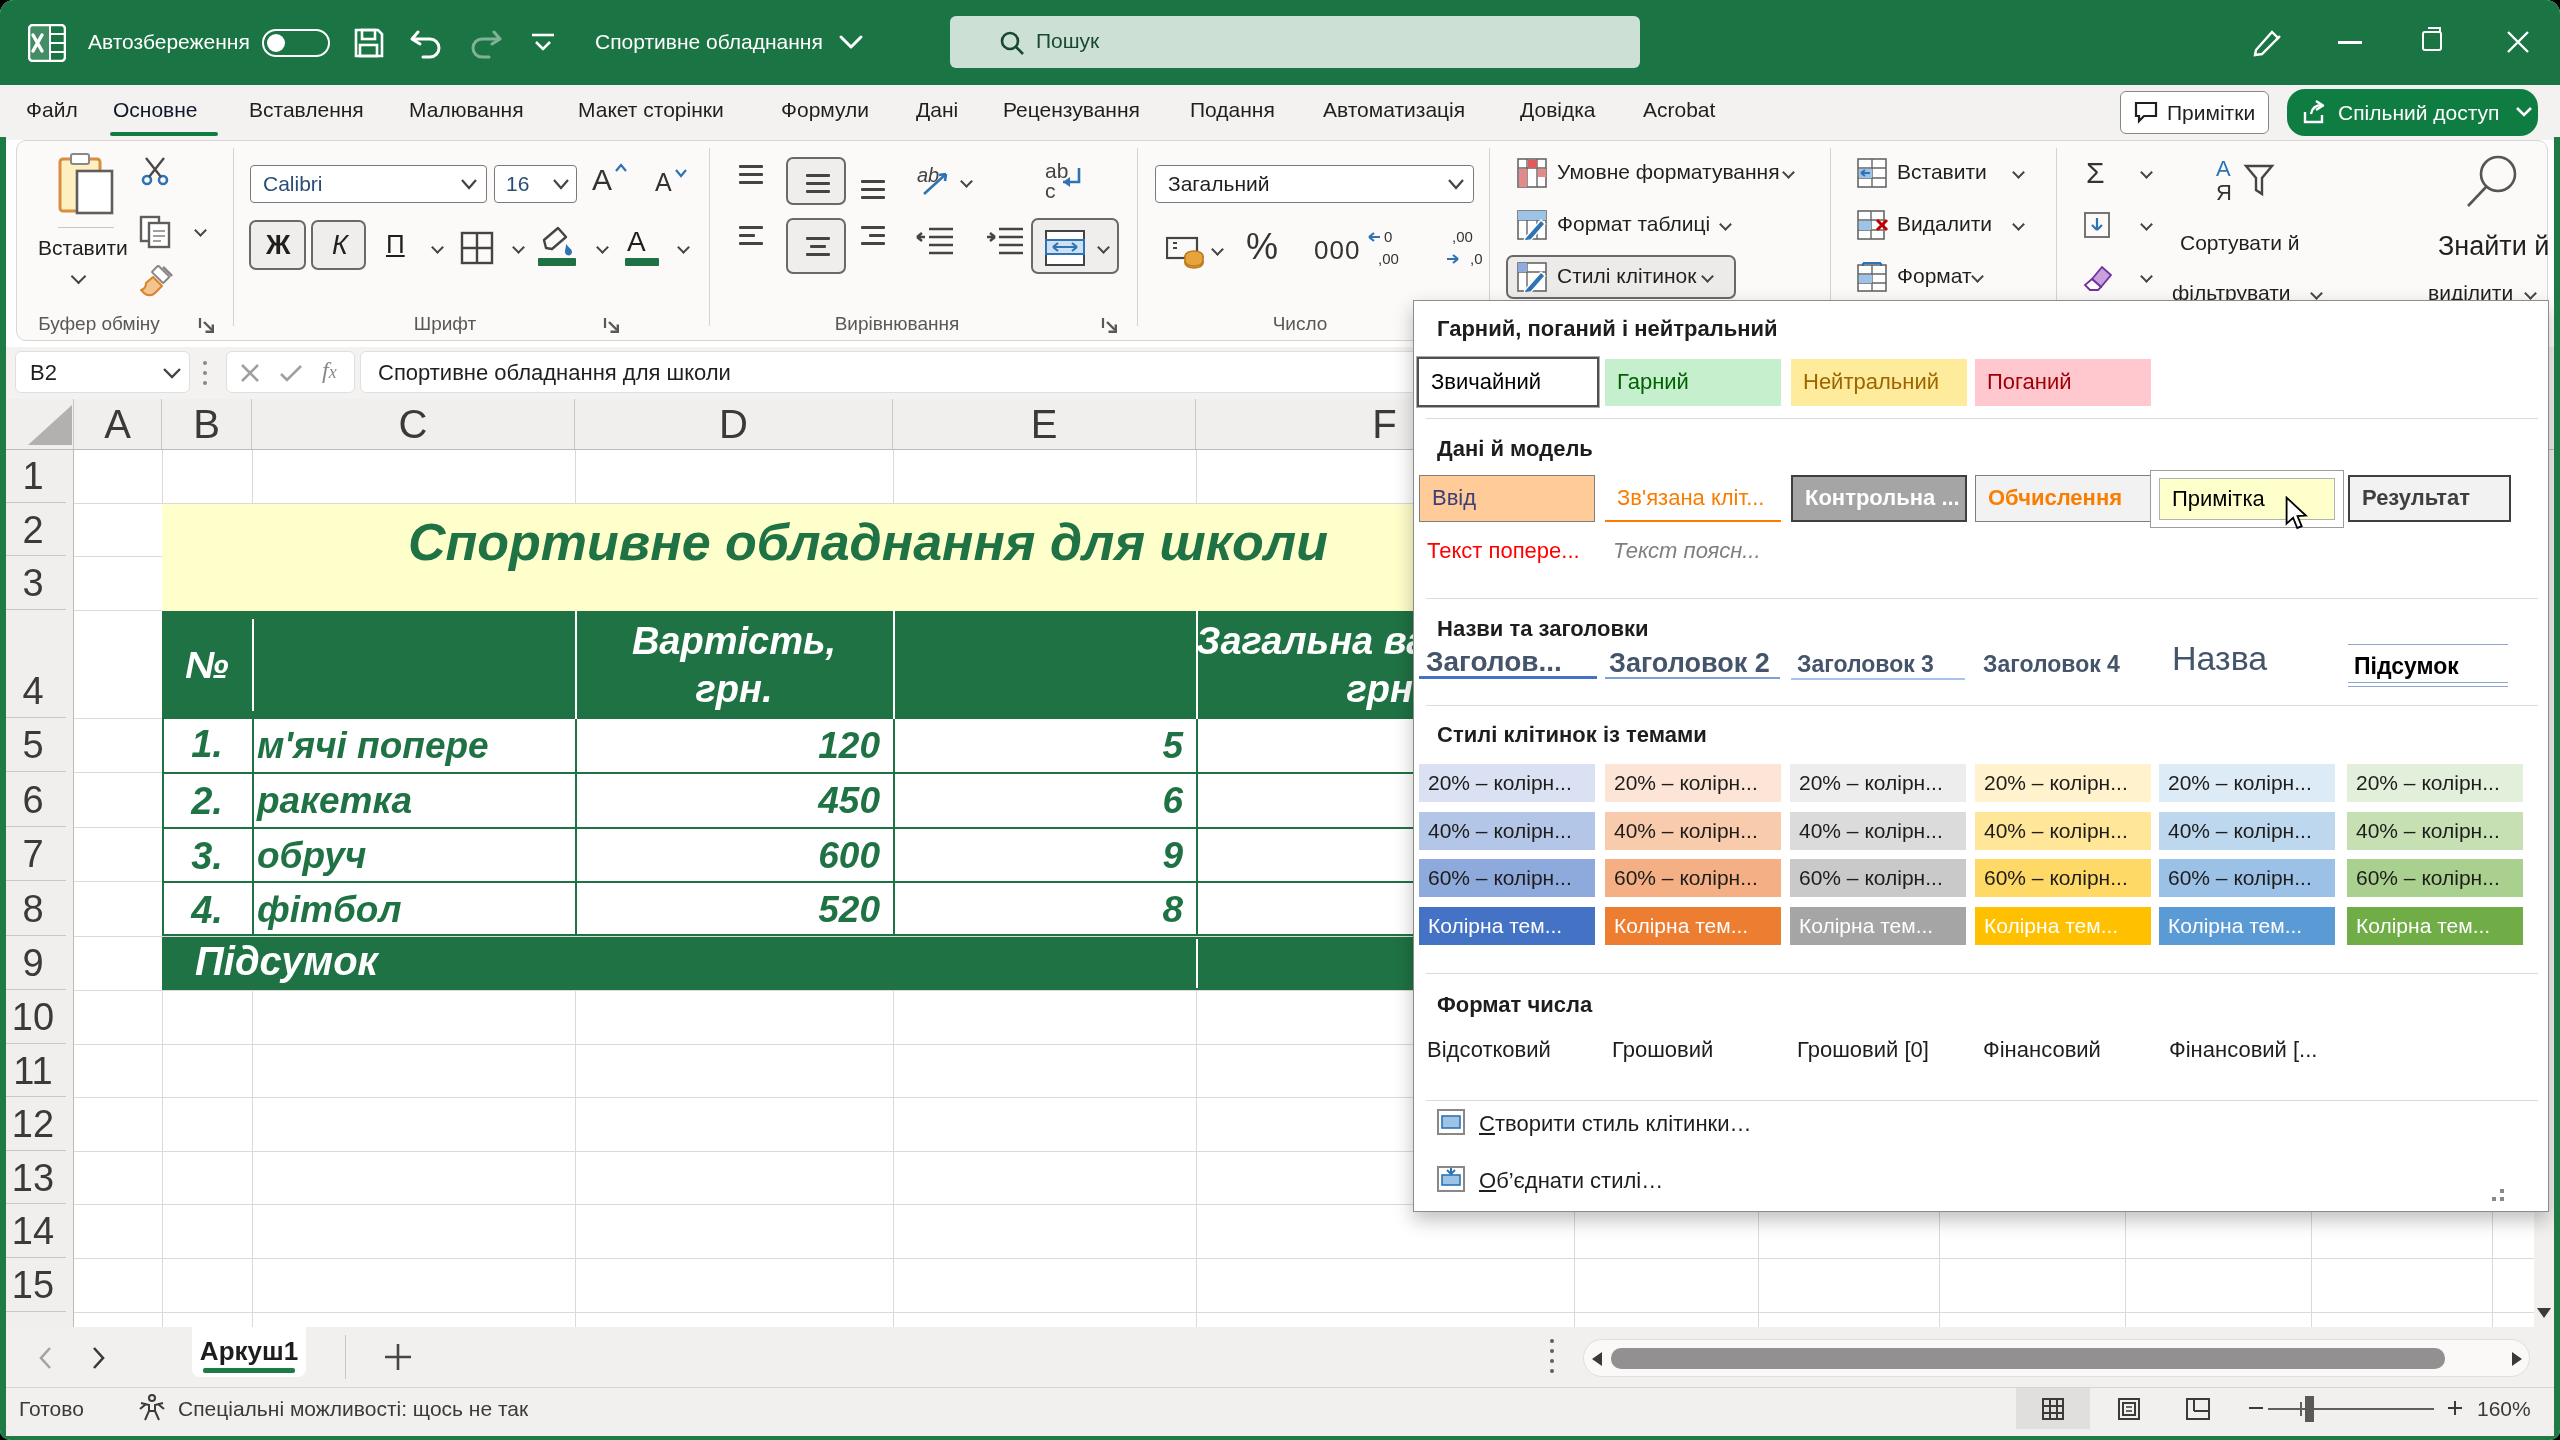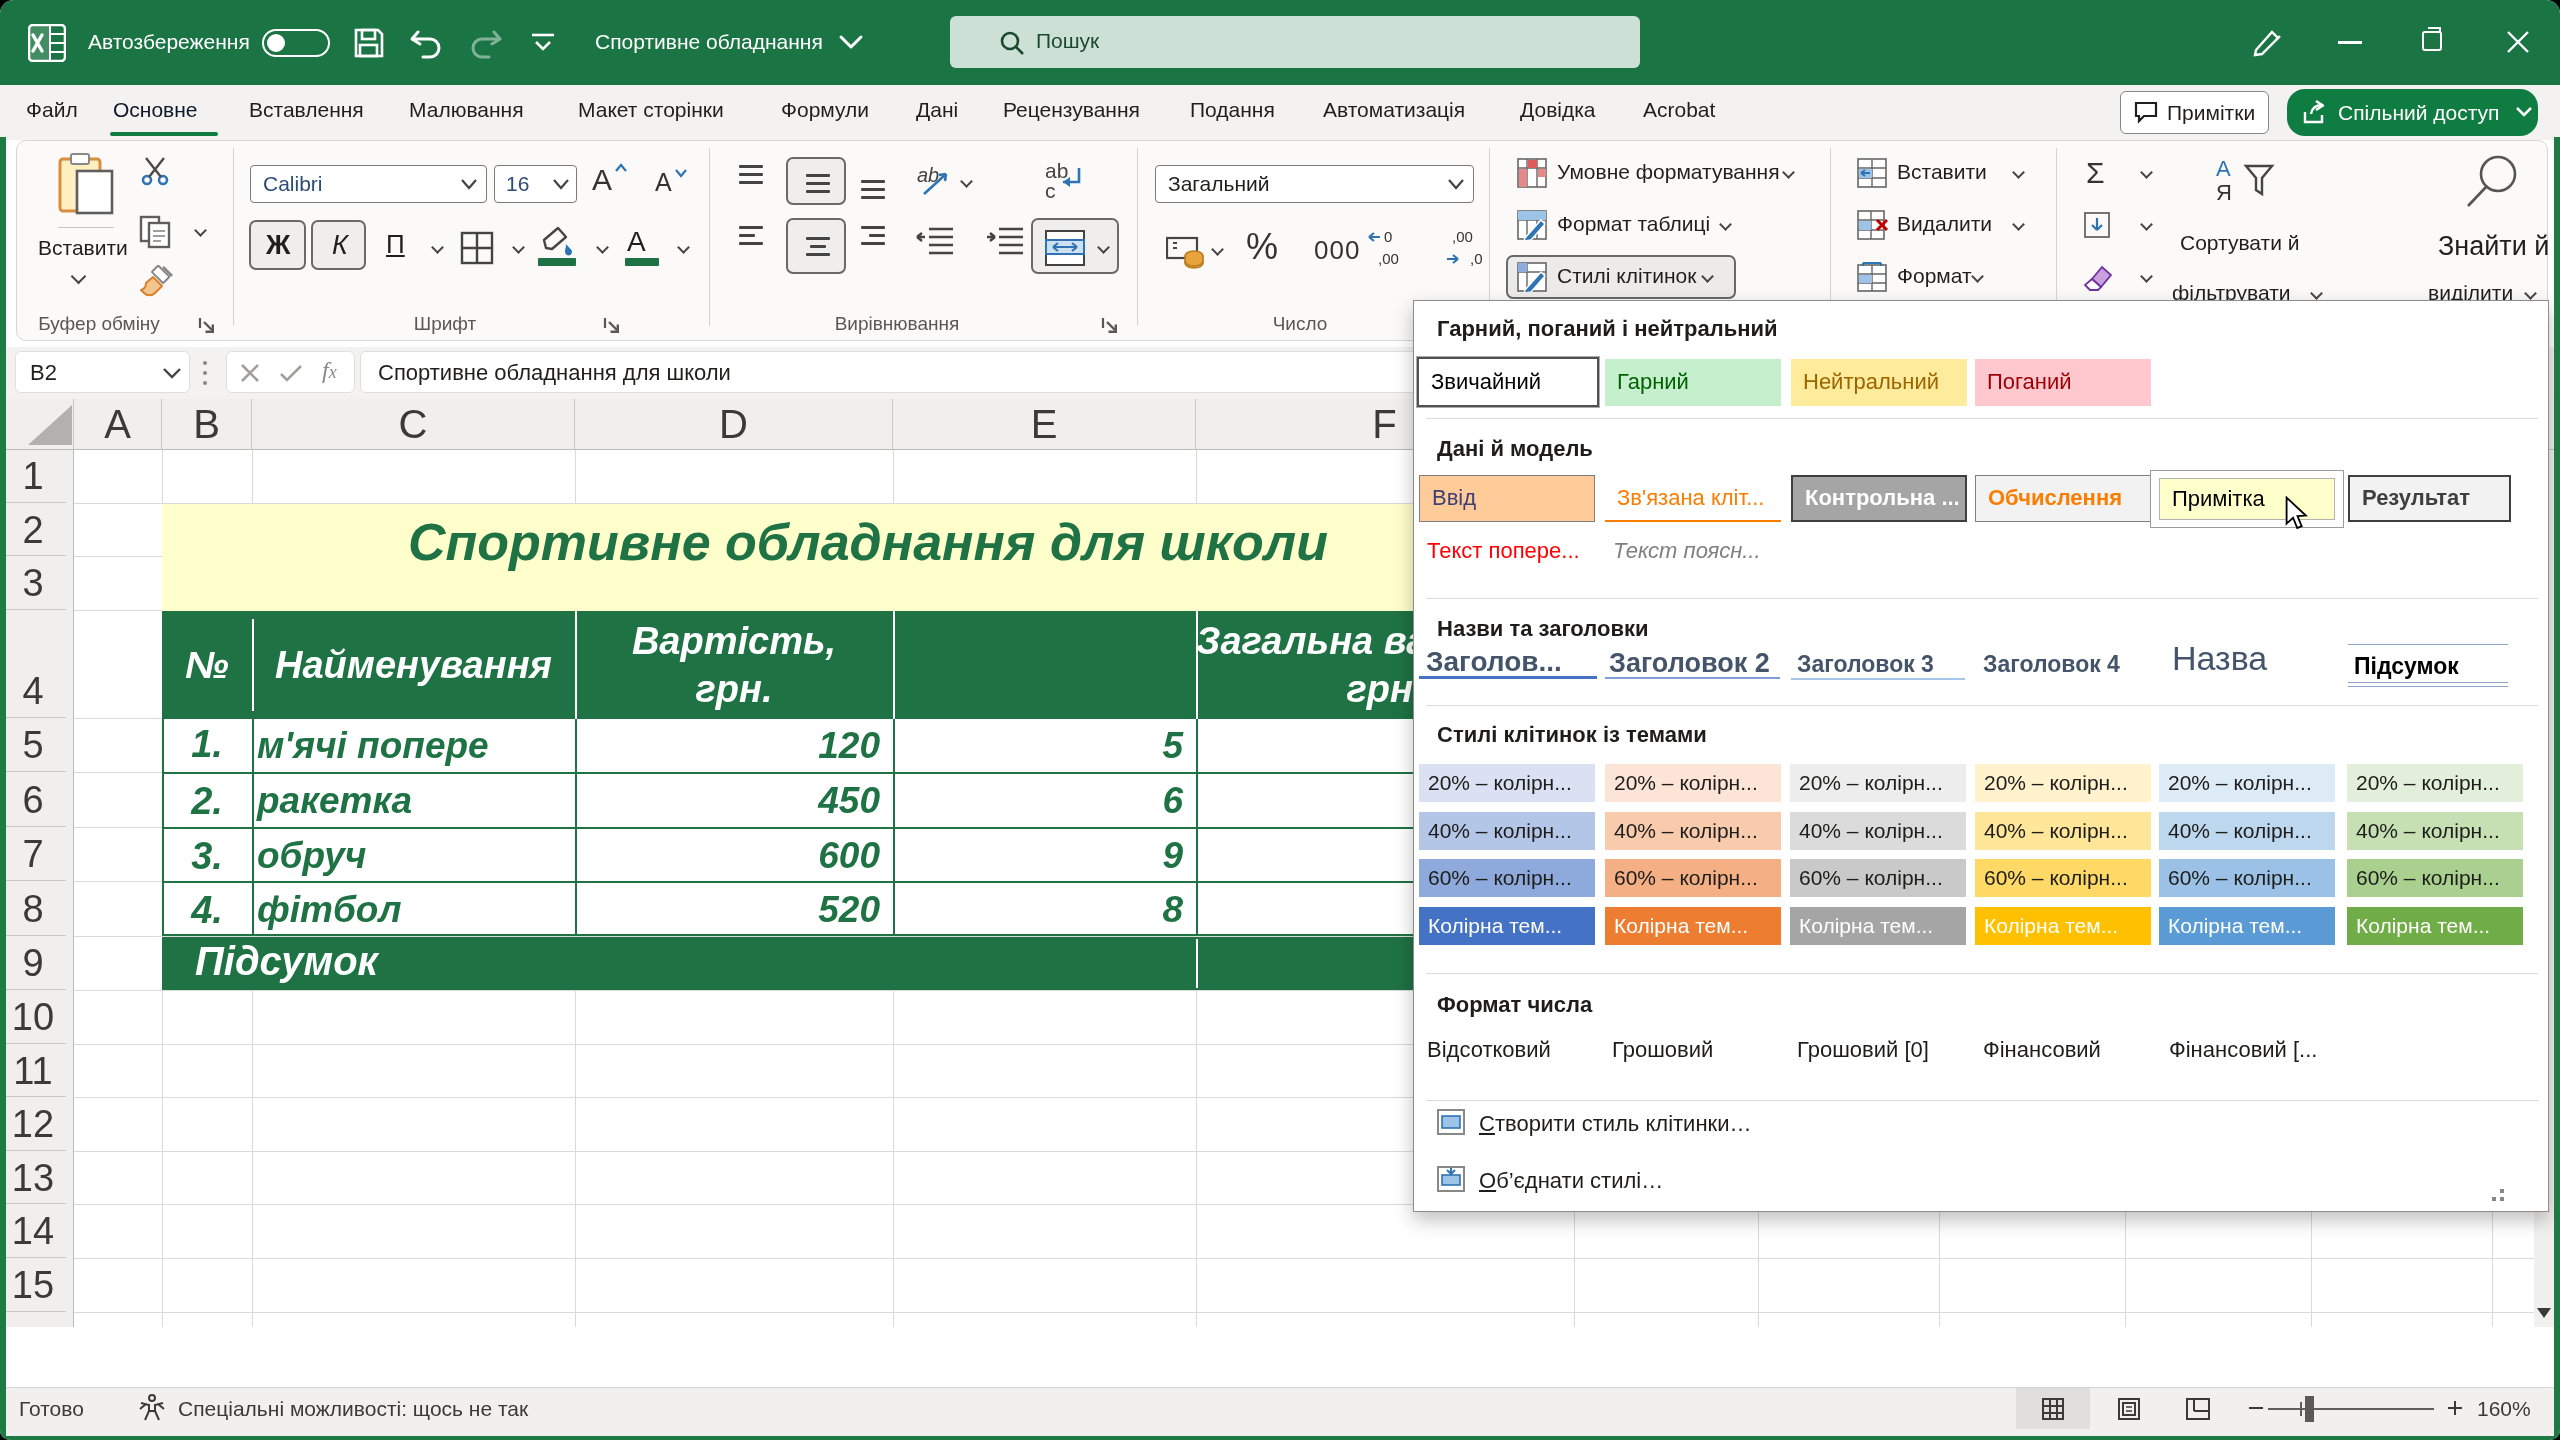--- a/index.html
+++ b/index.html
@@ -502,21 +502,20 @@
   <div class="gh" style="left:74px;top:859px;width:2460px"></div>
   <div class="gh" style="left:74px;top:913px;width:2460px"></div>
 
   <div class="abs" style="left:162px;top:105px;width:1412px;height:107px;background:#FFFFCC">
     <div class="abs" style="left:0;top:8px;width:100%;text-align:center;font-size:52px;color:#1F7244;font-weight:bold;font-style:italic">Спортивне обладнання для школи</div>
   </div>
 
   <div class="abs green" style="left:162px;top:212px;width:1412px;height:108px">
     <div class="abs wtxt" style="left:0;top:0;width:90px;height:108px;font-size:38px;text-align:center;line-height:108px">№</div>
     <div class="abs" style="left:90px;top:8px;width:2px;height:92px;background:#fff"></div>
-    <div class="abs wtxt" style="left:90px;top:0;width:323px;height:108px;font-size:38px;text-align:center;line-height:108px">Найменування</div>
     <div class="abs" style="left:413px;top:0;width:2px;height:108px;background:#fff"></div>
     <div class="abs wtxt" style="left:413px;top:6px;width:318px;font-size:38px;text-align:center;line-height:48px">Вартість,<br>грн.</div>
     <div class="abs" style="left:731px;top:0;width:2px;height:108px;background:#fff"></div>
     <div class="abs" style="left:1034px;top:0;width:2px;height:108px;background:#fff"></div>
     <div class="abs wtxt" style="left:1034px;top:6px;width:378px;font-size:38px;text-align:center;line-height:48px;white-space:nowrap">Загальна вартість,<br>грн.</div>
   </div>
 
   <div class="abs" style="left:162px;top:320px;width:1412px;height:217px;border-bottom:2px solid #1F7244">
     <div class="abs" style="left:0;top:0;width:2px;height:217px;background:#1F7244"></div>
     <div class="abs" style="left:90px;top:0;width:2px;height:217px;background:#1F7244"></div>
@@ -633,20 +632,45 @@
   <div class="titem" style="left:65px;top:867px"><span style="text-decoration:underline">О</span>б’єднати стилі…</div>
   <div class="abs" style="left:1078px;top:896px;width:4px;height:4px;background:#8A8886"></div>
   <div class="abs" style="left:1086px;top:896px;width:4px;height:4px;background:#8A8886"></div>
   <div class="abs" style="left:1086px;top:888px;width:4px;height:4px;background:#8A8886"></div>
 </div>
 
 <svg class="abs" style="left:2284px;top:496px;z-index:50" width="26" height="37" viewBox="0 0 20 28">
       <path d="M2 1 L2 21 L7 16.5 L10.2 24.5 L13.6 23 L10.4 15.2 L16.8 14.8 Z" fill="#fff" stroke="#000" stroke-width="1.4"></path>
     </svg>
 
+<div class="tabbar" id="tabbar">
+  <svg class="abs" style="left:30px;top:18px" width="18" height="26" viewBox="0 0 18 26">
+        <path d="M14 3 L5 13 l9 10" fill="none" stroke="#A5A3A1" stroke-width="2.6"></path>
+      </svg>
+  <svg class="abs" style="left:84px;top:18px" width="18" height="26" viewBox="0 0 18 26">
+        <path d="M4 3 l9 10 -9 10" fill="none" stroke="#3B3A39" stroke-width="2.6"></path>
+      </svg>
+  <div class="abs" style="left:186px;top:0;width:114px;height:50px;background:#fff;border-radius:0 0 8px 8px">
+    <div class="abs" style="left:0;top:9px;width:114px;text-align:center;font-size:26px;font-weight:bold;color:#1E1D1C">Аркуш1</div>
+    <div class="abs" style="left:11px;top:41px;width:92px;height:5px;background:#1E7B43;border-radius:2px"></div>
+  </div>
+  <div class="abs" style="left:339px;top:8px;width:1px;height:44px;background:#C8C6C4"></div>
+  <svg class="abs" style="left:376px;top:14px" width="32" height="32" viewBox="0 0 32 32">
+        <path d="M16 3 v26 M3 16 h26" stroke="#484644" stroke-width="2.6"></path>
+      </svg>
+  <div class="abs" style="left:1544px;top:12px;width:4px;height:4px;background:#605E5C;border-radius:50%"></div>
+  <div class="abs" style="left:1544px;top:22px;width:4px;height:4px;background:#605E5C;border-radius:50%"></div>
+  <div class="abs" style="left:1544px;top:32px;width:4px;height:4px;background:#605E5C;border-radius:50%"></div>
+  <div class="abs" style="left:1544px;top:42px;width:4px;height:4px;background:#605E5C;border-radius:50%"></div>
+  <div class="abs" style="left:1577px;top:12px;width:947px;height:38px;background:#FAF9F8;border:1px solid #E1DFDD;border-radius:19px">
+    <div class="abs" style="left:8px;top:12px;width:0;height:0;border-top:7px solid transparent;border-bottom:7px solid transparent;border-right:10px solid #3B3A39"></div>
+    <div class="abs" style="left:27px;top:8px;width:834px;height:21px;background:#929090;border-radius:10px"></div>
+    <div class="abs" style="left:928px;top:12px;width:0;height:0;border-top:7px solid transparent;border-bottom:7px solid transparent;border-left:10px solid #3B3A39"></div>
+  </div>
+</div>
 <div class="statusbar" id="statusbar">
   <div class="abs" style="left:13px;top:9px">Готово</div>
   <svg class="abs" style="left:131px;top:5px" width="30" height="30" viewBox="0 0 30 30">
         <circle cx="15" cy="5" r="3" fill="none" stroke="#3B3A39" stroke-width="2"></circle>
         <path d="M4 10 l8 2 v6 l-4 9 M26 10 l-8 2 v6 l4 9 M12 18 h6" fill="none" stroke="#3B3A39" stroke-width="2"></path>
         <path d="M3 16 l6-5 M27 16 l-6-5" stroke="#3B3A39" stroke-width="2"></path>
       </svg>
   <div class="abs" style="left:172px;top:9px">Спеціальні можливості: щось не так</div>
   <div class="abs" style="left:2010px;top:0;width:74px;height:41px;background:#E1DFDD"></div>
   <svg class="abs" style="left:2036px;top:10px" width="22" height="22" viewBox="0 0 22 22">

